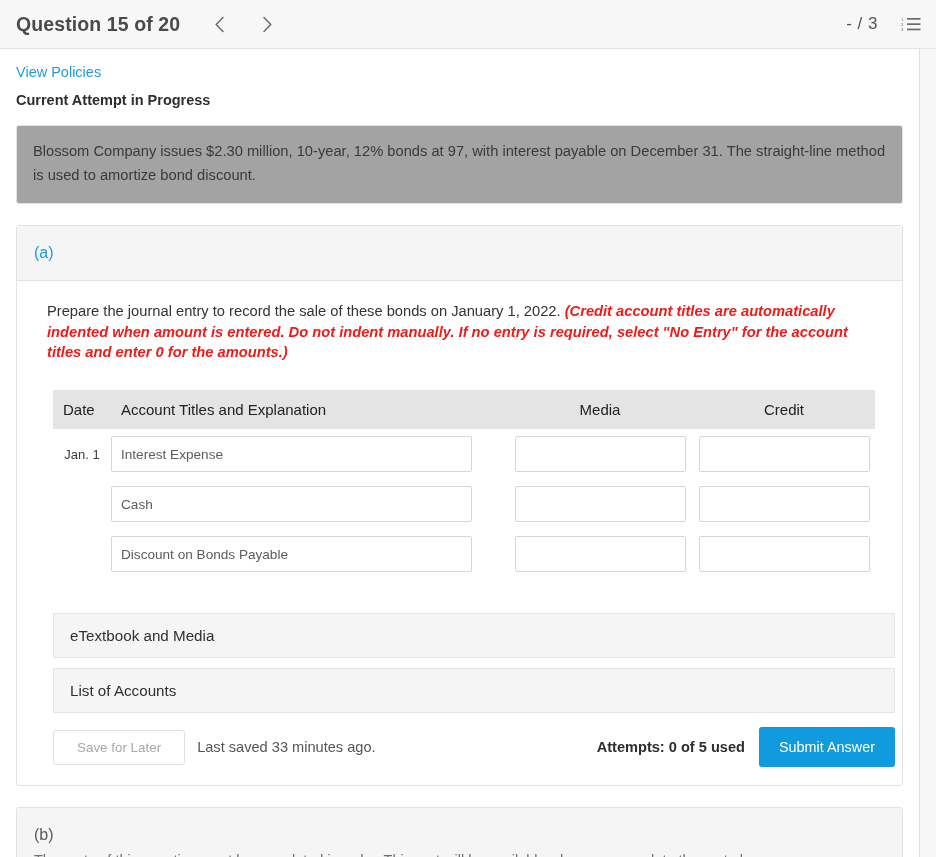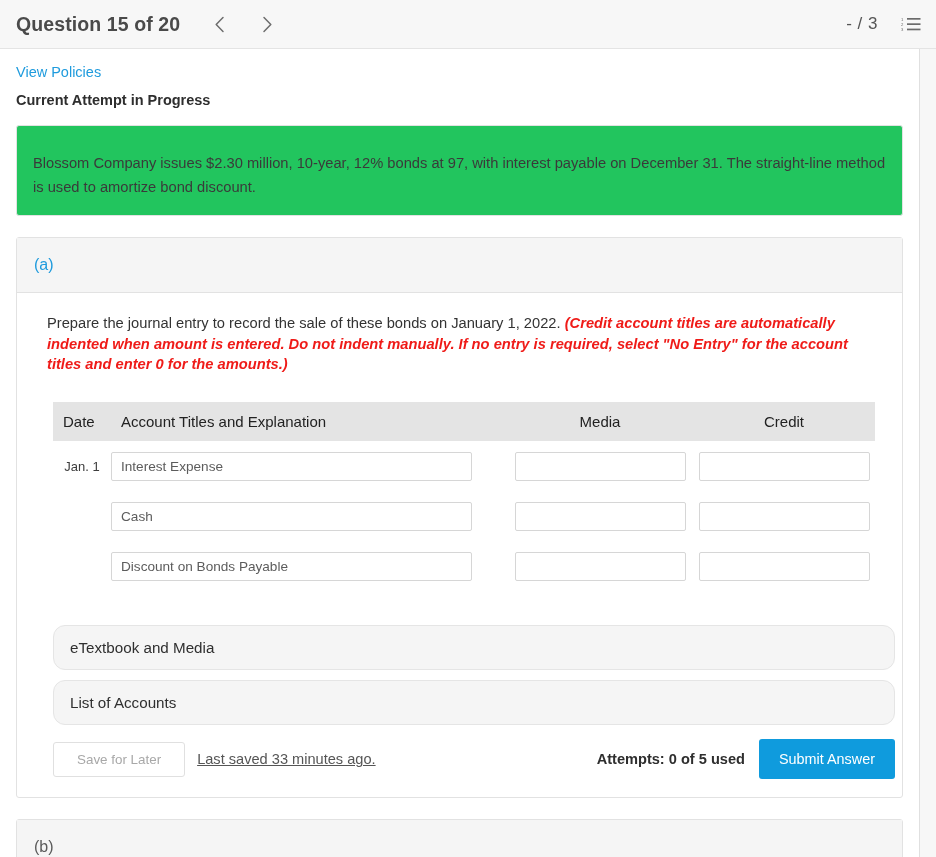--- a/index.html
+++ b/index.html
@@ -94,22 +94,22 @@
     font-size: 14.5px;
     font-weight: bold;
     color: #2e2e2e;
   }
 
   
   .problem-box {
     margin: 17px 16px 0 16px;
     border: 1px solid #e2e2e2;
     border-radius: 3px;
-    background: #22c55e;
-    padding: 26px 16px 15px 16px;
+    background: #a3a3a3;
+    padding: 14px 16px 15px 16px;
   }
   .problem-text {
     font-size: 14.7px;
     line-height: 1.62;
     color: #3a3a3a;
   }
 
   
   .part-panel {
     margin: 21px 16px 0 16px;
@@ -177,42 +177,42 @@
     color: #3d3d3d;
     text-align: center;
     padding-right: 6px;
   }
   .cell-input { padding: 0 0 0 10px; }
   .cell-input.num { padding: 0; text-align: center; }
 
   .jinput {
     border: 1px solid #d6d6d6;
     border-radius: 2px;
-    height: 29px;
+    height: 36px;
     background: #fff;
     font-family: "Liberation Sans", sans-serif;
     font-size: 13.6px;
     color: #5c5c5c;
     padding: 0 9px;
     outline: none;
     display: inline-block;
     line-height: 27px;
     white-space: nowrap;
     overflow: hidden;
   }
   .jinput.acct { width: 361px; }
   .jinput.amt  { width: 171px; }
 
   
   .bar {
     margin: 0 0 10px 6px;
     width: 842px;
     background: #f5f5f5;
     border: 1px solid #e5e5e5;
-    border-radius: 12px;
+    border-radius: 1px;
     padding: 13px 0 13px 16px;
     font-size: 15.2px;
     color: #2f2f2f;
     cursor: pointer;
   }
   .bars-wrap { margin-top: 34px; }
 
   
   .actions {
     display: flex;
@@ -227,21 +227,20 @@
     background: #fff;
     border: 1px solid #e0e0e0;
     border-radius: 3px;
     padding: 9px 23px;
     cursor: default;
   }
   .last-saved {
     font-size: 14.6px;
     color: #555;
     margin-left: 12px;
-    text-decoration: underline;
   }
   .attempts {
     margin-left: auto;
     font-size: 14.6px;
     font-weight: bold;
     color: #2e2e2e;
     white-space: nowrap;
   }
   .submit-btn {
     margin-left: 14px;

